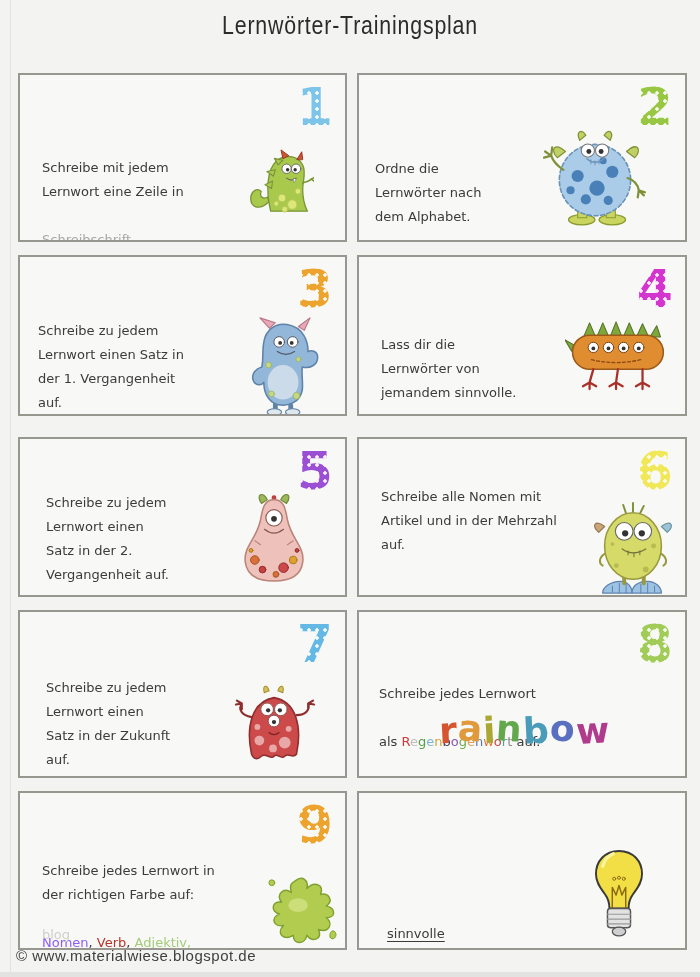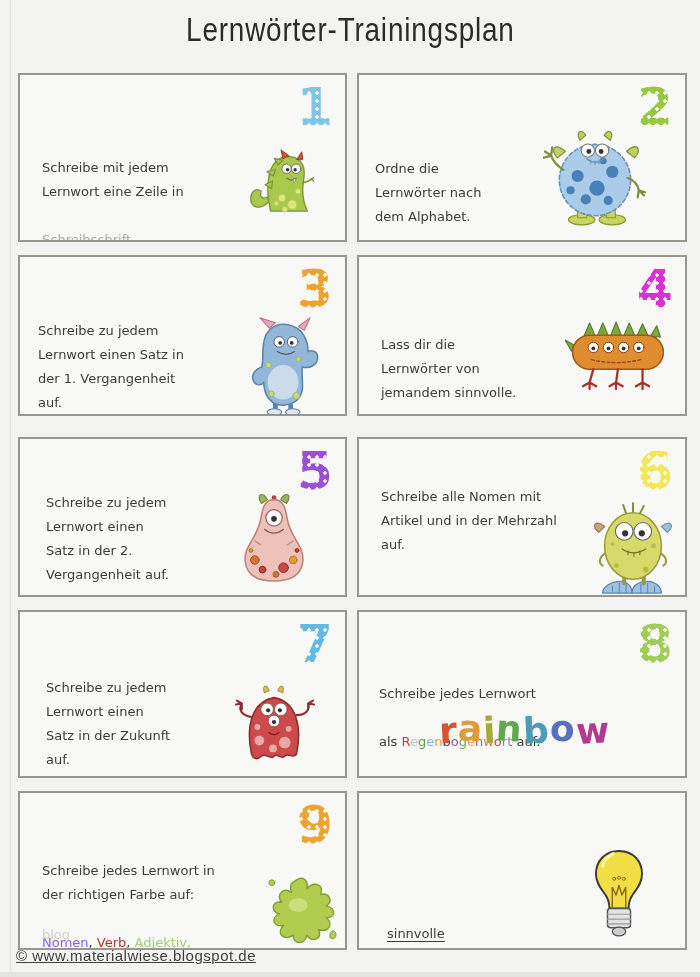--- a/index.html
+++ b/index.html
@@ -6,21 +6,21 @@
   body{
     width:700px;height:977px;position:relative;overflow:hidden;
     background:#f3f3f1;
     font-family:"DejaVu Sans",sans-serif;
   }
   .edge-line{position:absolute;left:10px;top:0;bottom:0;width:1px;background:#e2e2e0;}
   .bottom-strip{position:absolute;left:0;right:0;bottom:0;height:5px;background:#e3e3e1;}
   .title{
     position:absolute;top:10px;left:0;width:100%;text-align:center;
     font-family:"Liberation Sans",sans-serif;font-weight:300;
-    font-size:34px;color:#2b2b2b;letter-spacing:1px;
+    font-size:26px;color:#2b2b2b;letter-spacing:1px;
   }
   .title-inner{display:inline-block;transform:scaleX(.82);}
   .card{
     position:absolute;background:#f8f8f6;border:2px solid #97978f;
     box-sizing:border-box;overflow:hidden;
   }
   .num{
     position:absolute;top:6px;right:12px;line-height:1;
     font-family:"DejaVu Sans",sans-serif;font-weight:800;font-size:52px;
     color:var(--c,#888);
@@ -46,21 +46,21 @@
     position:absolute;font-weight:bold;font-size:36px;letter-spacing:1px;
     font-family:"DejaVu Sans",sans-serif;
   }
   .rainbow span{display:inline-block;}
   .rainbow span:nth-child(2n){transform:rotate(4deg) translateY(-2px);}
   .rainbow span:nth-child(2n+1){transform:rotate(-3deg);}
   .watermark{position:absolute;font-size:13px;color:#cfcfcb;}
   .footer{
     position:absolute;left:16px;top:947px;
     font-family:"Liberation Sans",sans-serif;font-weight:300;
-    font-size:15px;color:#3f3f3d;letter-spacing:.5px;text-decoration:underline;
+    font-size:15px;color:#3f3f3d;letter-spacing:.5px;
   }
 </style>
 </head>
 <body>
 
 <div class="edge-line"></div>
 
 <div class="title">
   <span class="title-inner">Lernwörter-Trainingsplan</span>
 </div>

